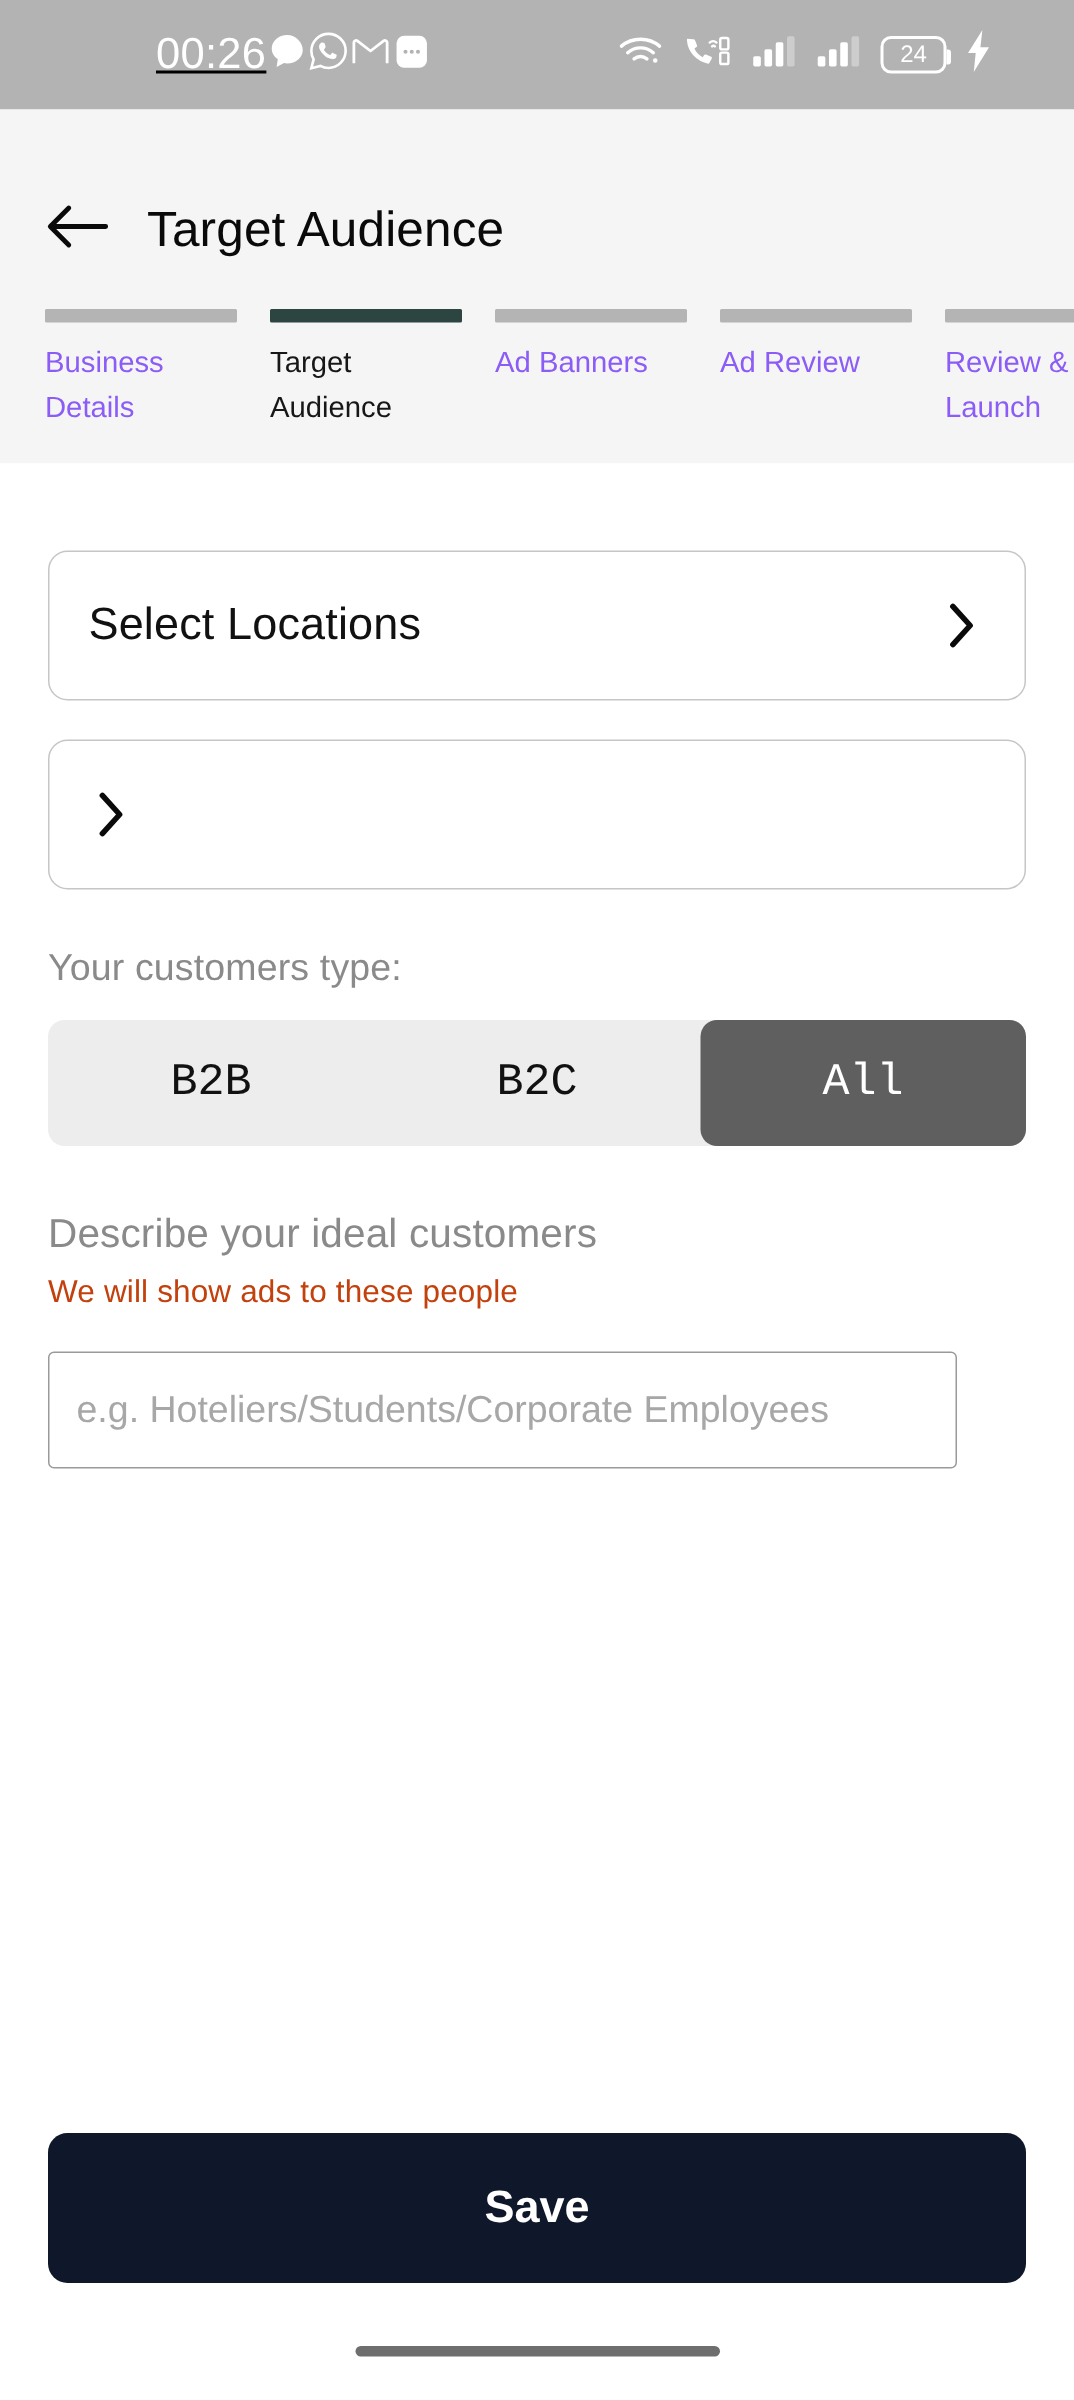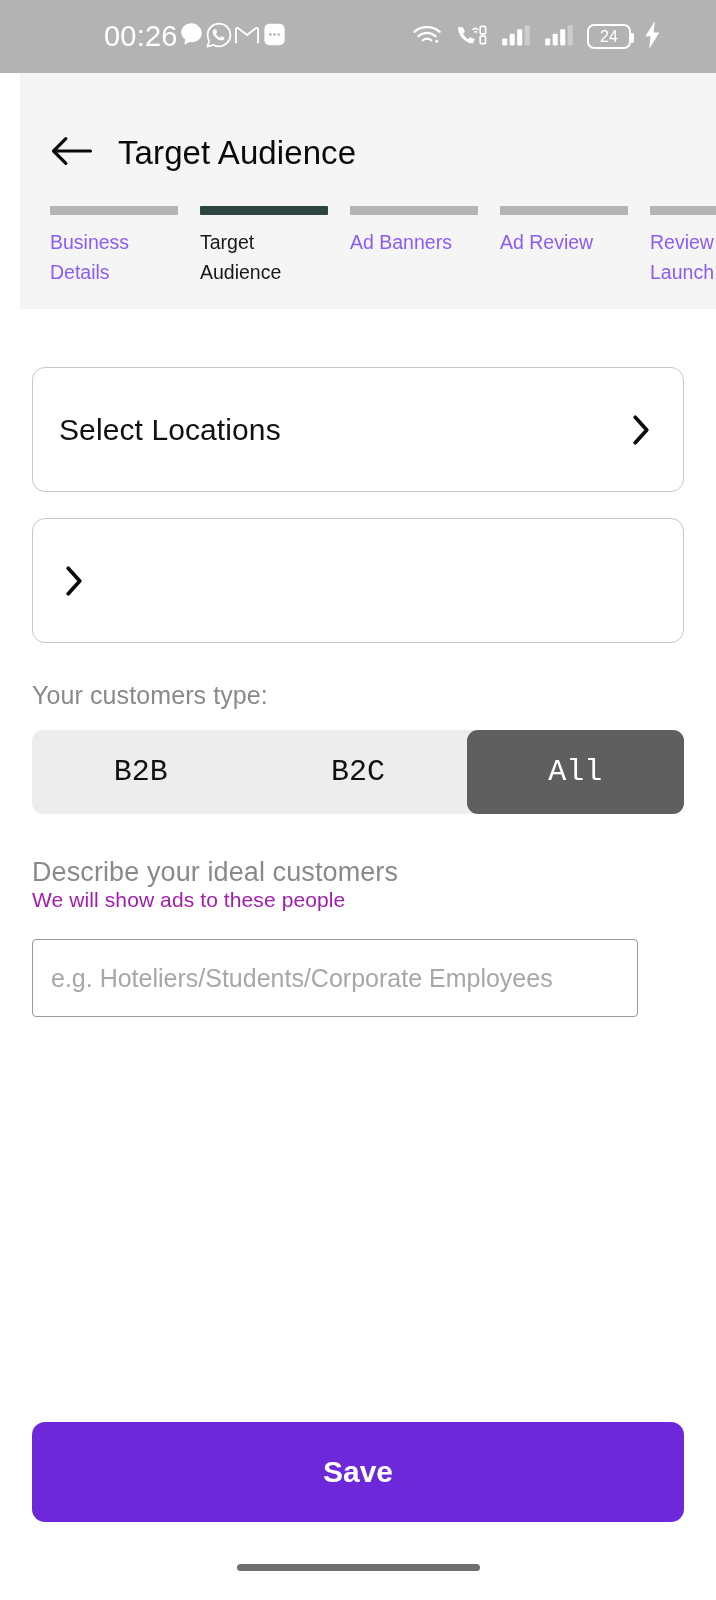--- a/index.html
+++ b/index.html
@@ -27,20 +27,21 @@
     background: #b3b3b3;
     display: flex;
     align-items: center;
     justify-content: space-between;
     padding: 0 24px 0 104px;
     flex: 0 0 auto;
   }
   .status-left {
     display: flex;
     align-items: center;
+    text-decoration: underline;
   }
   .status-clock {
     color: #ffffff;
     font-size: 29px;
     letter-spacing: 0.2px;
     line-height: 1;
   }
   .status-right {
     display: flex;
     align-items: center;
@@ -74,21 +75,20 @@
     font-size: 16px;
     line-height: 1;
     font-family: "Liberation Sans", sans-serif;
   }
 
   
   .header-zone {
     background: #f5f5f5;
     flex: 0 0 auto;
     padding-top: 44px;
-    margin-left: 20px;
   }
   .app-bar {
     display: flex;
     align-items: center;
     gap: 24px;
     padding: 0 30px;
     height: 72px;
   }
   .back-btn {
     width: 44px;
@@ -136,21 +136,21 @@
   .main {
     flex: 1 1 auto;
     background: #ffffff;
     padding: 0 32px;
     display: flex;
     flex-direction: column;
   }
 
   .select-card {
     margin-top: 0;
-    height: 125px;
+    height: 100px;
     border: 1.6px solid #c6c6c6;
     border-radius: 13px;
     background: #fff;
     display: flex;
     align-items: center;
     justify-content: space-between;
     padding: 0 27px 0 26px;
     cursor: pointer;
   }
   .select-card-label {
@@ -198,21 +198,22 @@
   }
 
   .describe-title {
     font-size: 27px;
     color: #8a8a8a;
     margin-top: 43px;
     letter-spacing: 0.1px;
   }
   .describe-sub {
     font-size: 21px;
-    color: #a21caf;
+    color: #c2410c;
+    margin-top: 12px;
     letter-spacing: 0.1px;
   }
 
   .text-input {
     margin-top: 27px;
     width: 606px;
     height: 78px;
     border: 1.6px solid #9a9a9a;
     border-radius: 4px;
     background: #fff;
@@ -415,20 +416,20 @@
       <div class="seg selected" style="background: rgb(95, 95, 95);">All</div>
     </div>
 
     <div class="describe-title">Describe your ideal customers</div>
     <div class="describe-sub">We will show ads to these people</div>
 
     <input class="text-input" type="text" placeholder="e.g. Hoteliers/Students/Corporate Employees" style="">
 
     <div class="spacer"></div>
 
-    <button class="save-btn" style="background: #6d28d9;">Save</button>
+    <button class="save-btn" style="background: #0f172a;">Save</button>
   </div>
 
   <div class="nav-zone">
     <div class="home-indicator"></div>
   </div>
 
 </div>
 
 </body></html>

